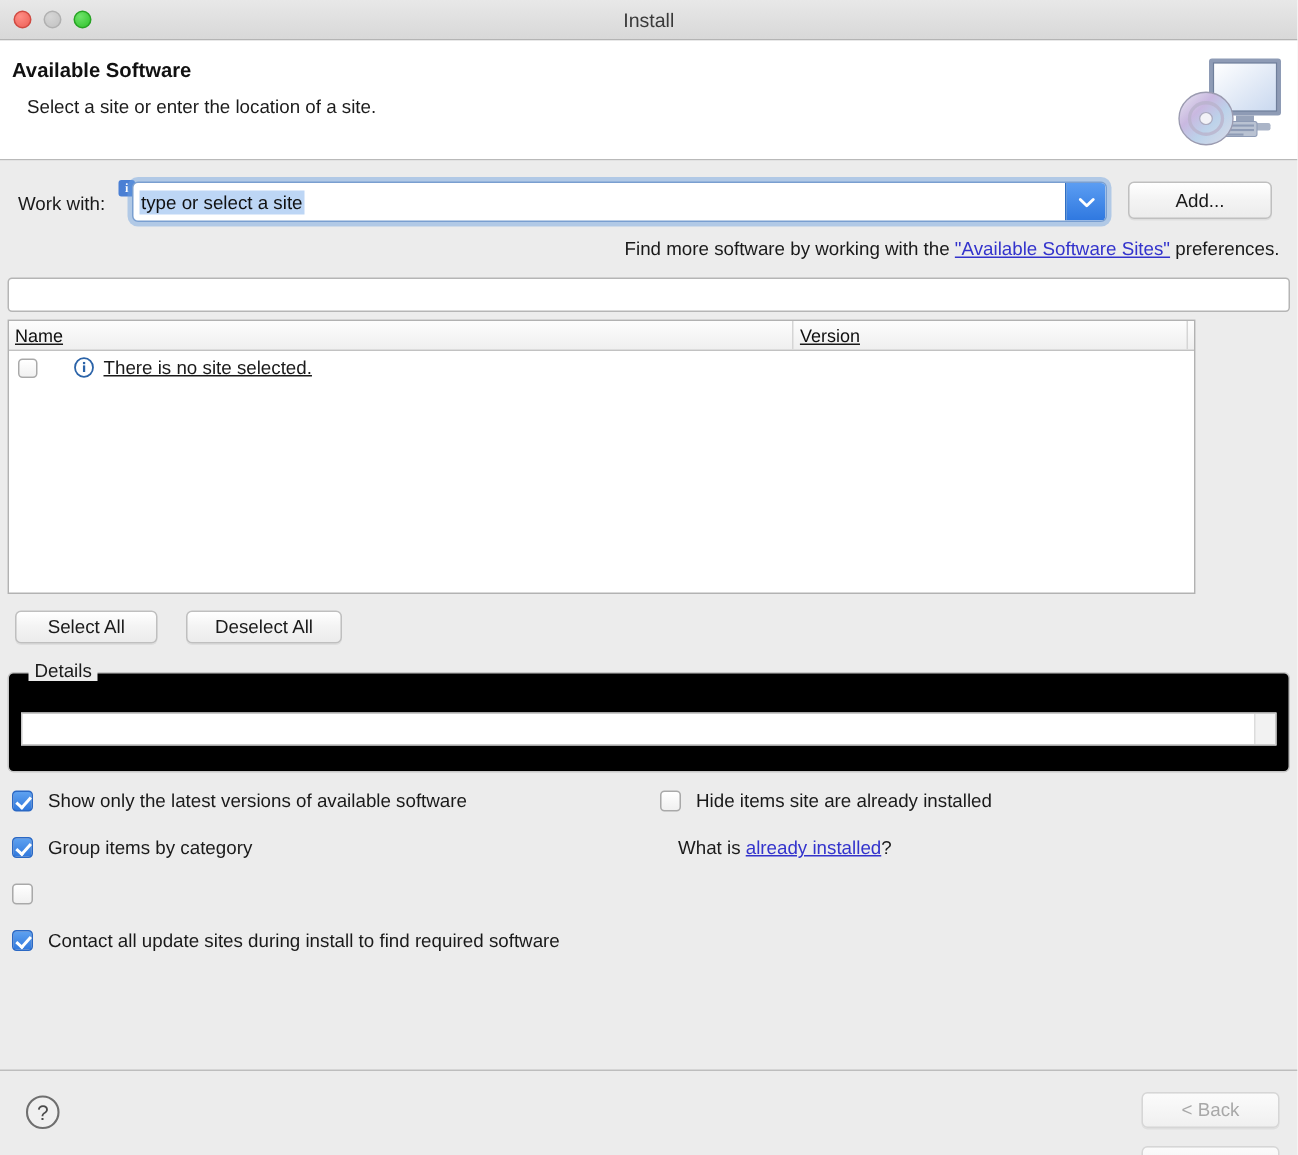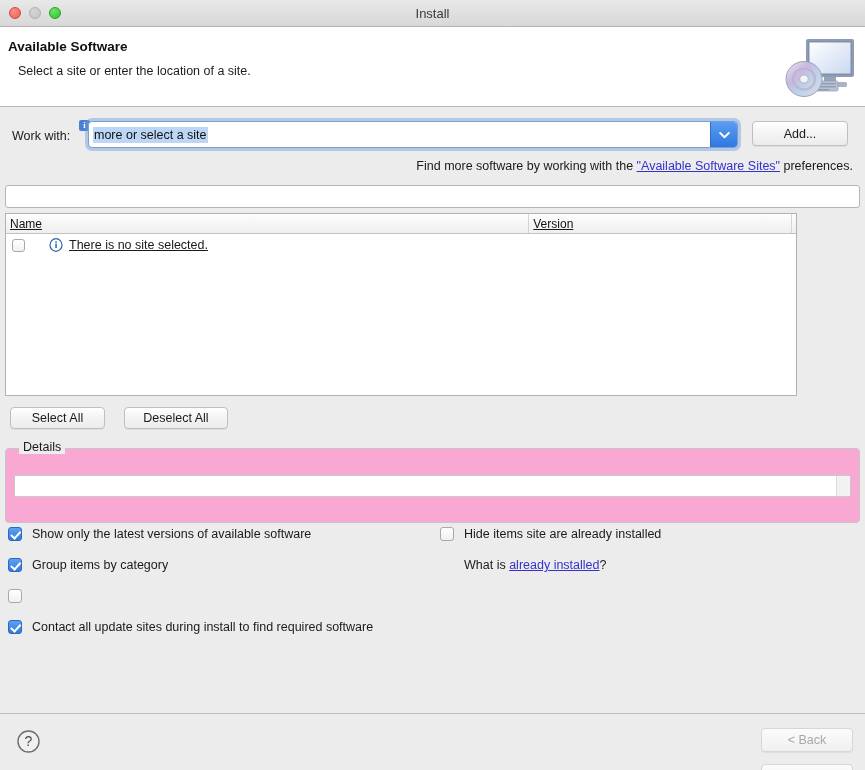--- a/index.html
+++ b/index.html
@@ -288,25 +288,25 @@
   
   .selall   { position: absolute; left: 10px;  top: 300px; width: 95px;  height: 22px; }
   .deselall { position: absolute; left: 124px; top: 300px; width: 104px; height: 22px; }
 
   
   .details-group {
     position: absolute;
     left: 5px;
     top: 341px;
     width: 855px;
-    height: 75px;
+    height: 67px;
     box-sizing: border-box;
     border: 1px solid #c6c6c6;
     border-radius: 4px;
-    background: #f9a8d4;
+    background: #000000;
   }
   .details-label {
     position: absolute;
     left: 13px;
     top: -9px;
     background: #ececec;
     padding: 0 4px;
     font-size: 12.5px;
     color: #1a1a1a;
   }
@@ -361,21 +361,21 @@
     position: absolute;
     left: 4px; top: 1px;
     width: 3.5px; height: 7.5px;
     border: solid #fff;
     border-width: 0 2px 2px 0;
     transform: rotate(42deg);
   }
   .opts-left  { position: absolute; left: 8px;   top: 0; width: 420px; }
   .opts-right { position: absolute; left: 440px; top: 0; width: 420px; }
   .whatis {
-    margin-left: 24px;
+    margin-left: 12px;
     font-size: 12.5px;
     color: #1a1a1a;
   }
 
   
   .footer {
     flex: 0 0 auto;
     height: 56px;
     background: #ececec;
     border-top: 1px solid #bdbdbd;
@@ -450,21 +450,21 @@
   </div>
 
   <div class="body">
 
     <div class="workwith-row">
       <div class="workwith-label">Work with:</div>
       <div class="info-badge">i</div>
 
       <div class="combo">
         <div class="combo-text">
-          <span>more or select a site</span>
+          <span>type or select a site</span>
         </div>
         <div class="combo-arrow">
           <svg width="11" height="8" viewBox="0 0 11 8">
             <path d="M1.2 2 L5.5 6.2 L9.8 2" fill="none" stroke="#ffffff" stroke-width="1.9" stroke-linecap="round" stroke-linejoin="round"></path>
           </svg>
         </div>
       </div>
 
       <button class="btn add-btn">Add...</button>
     </div>

